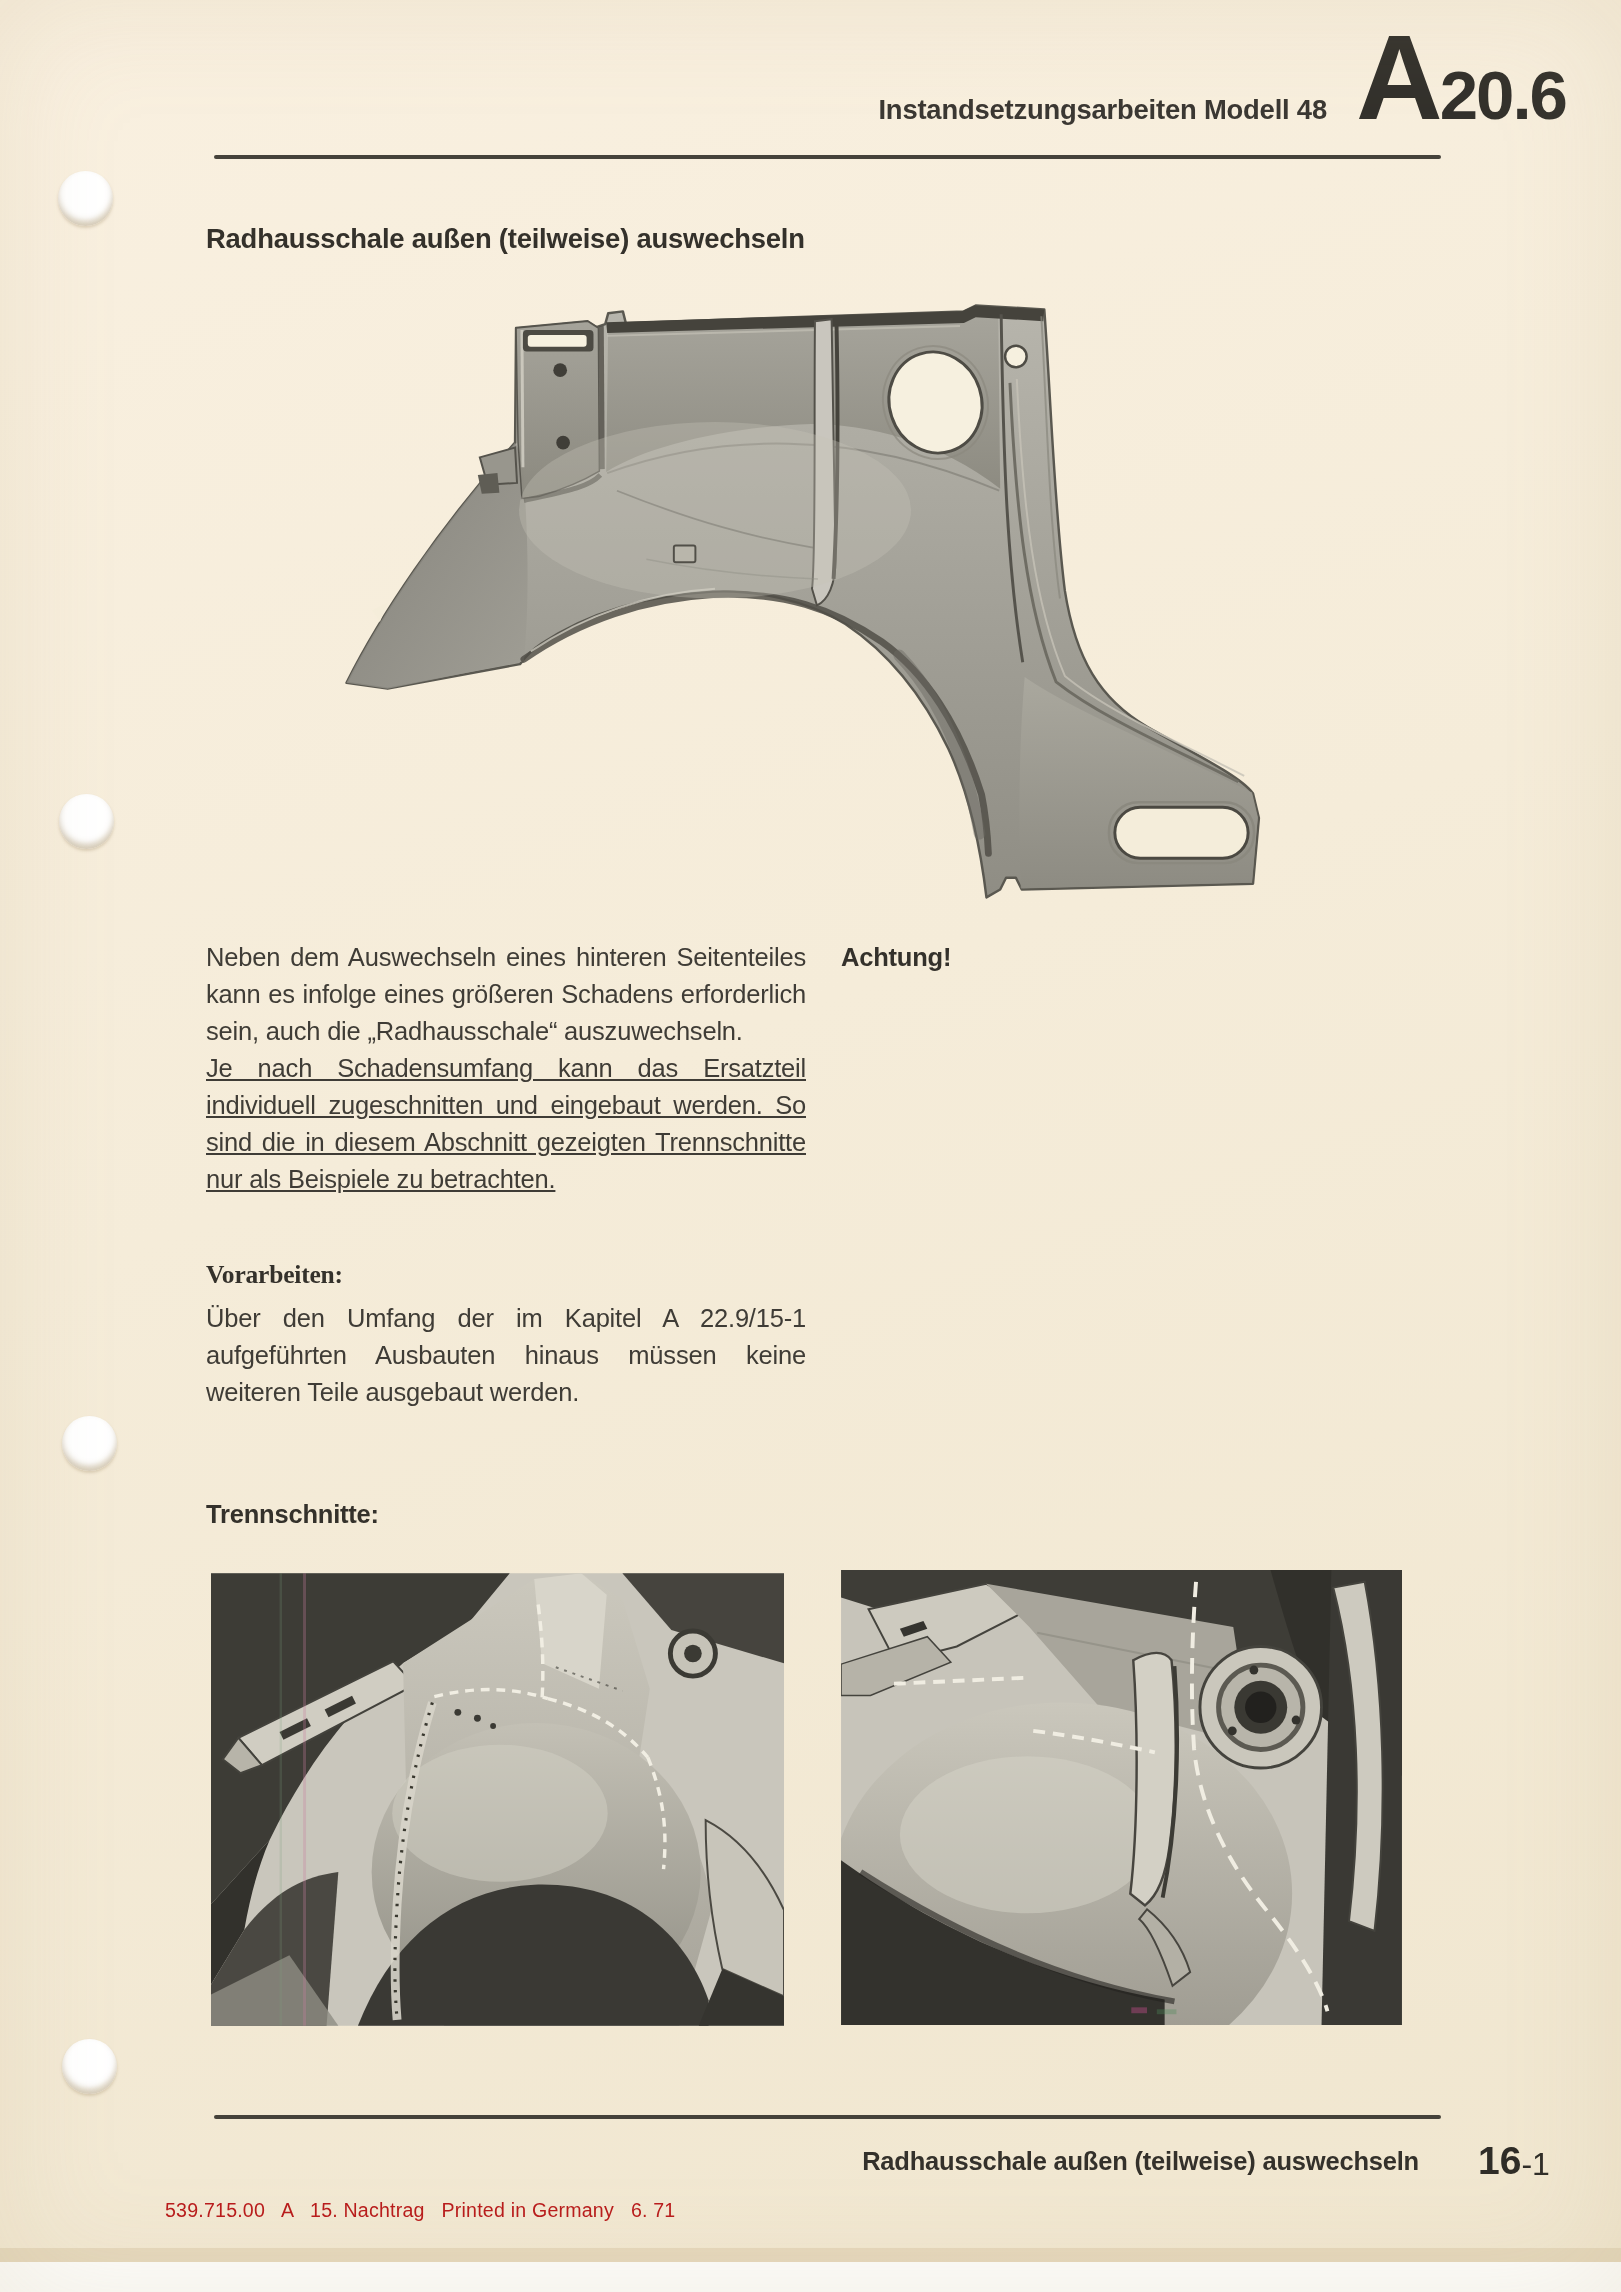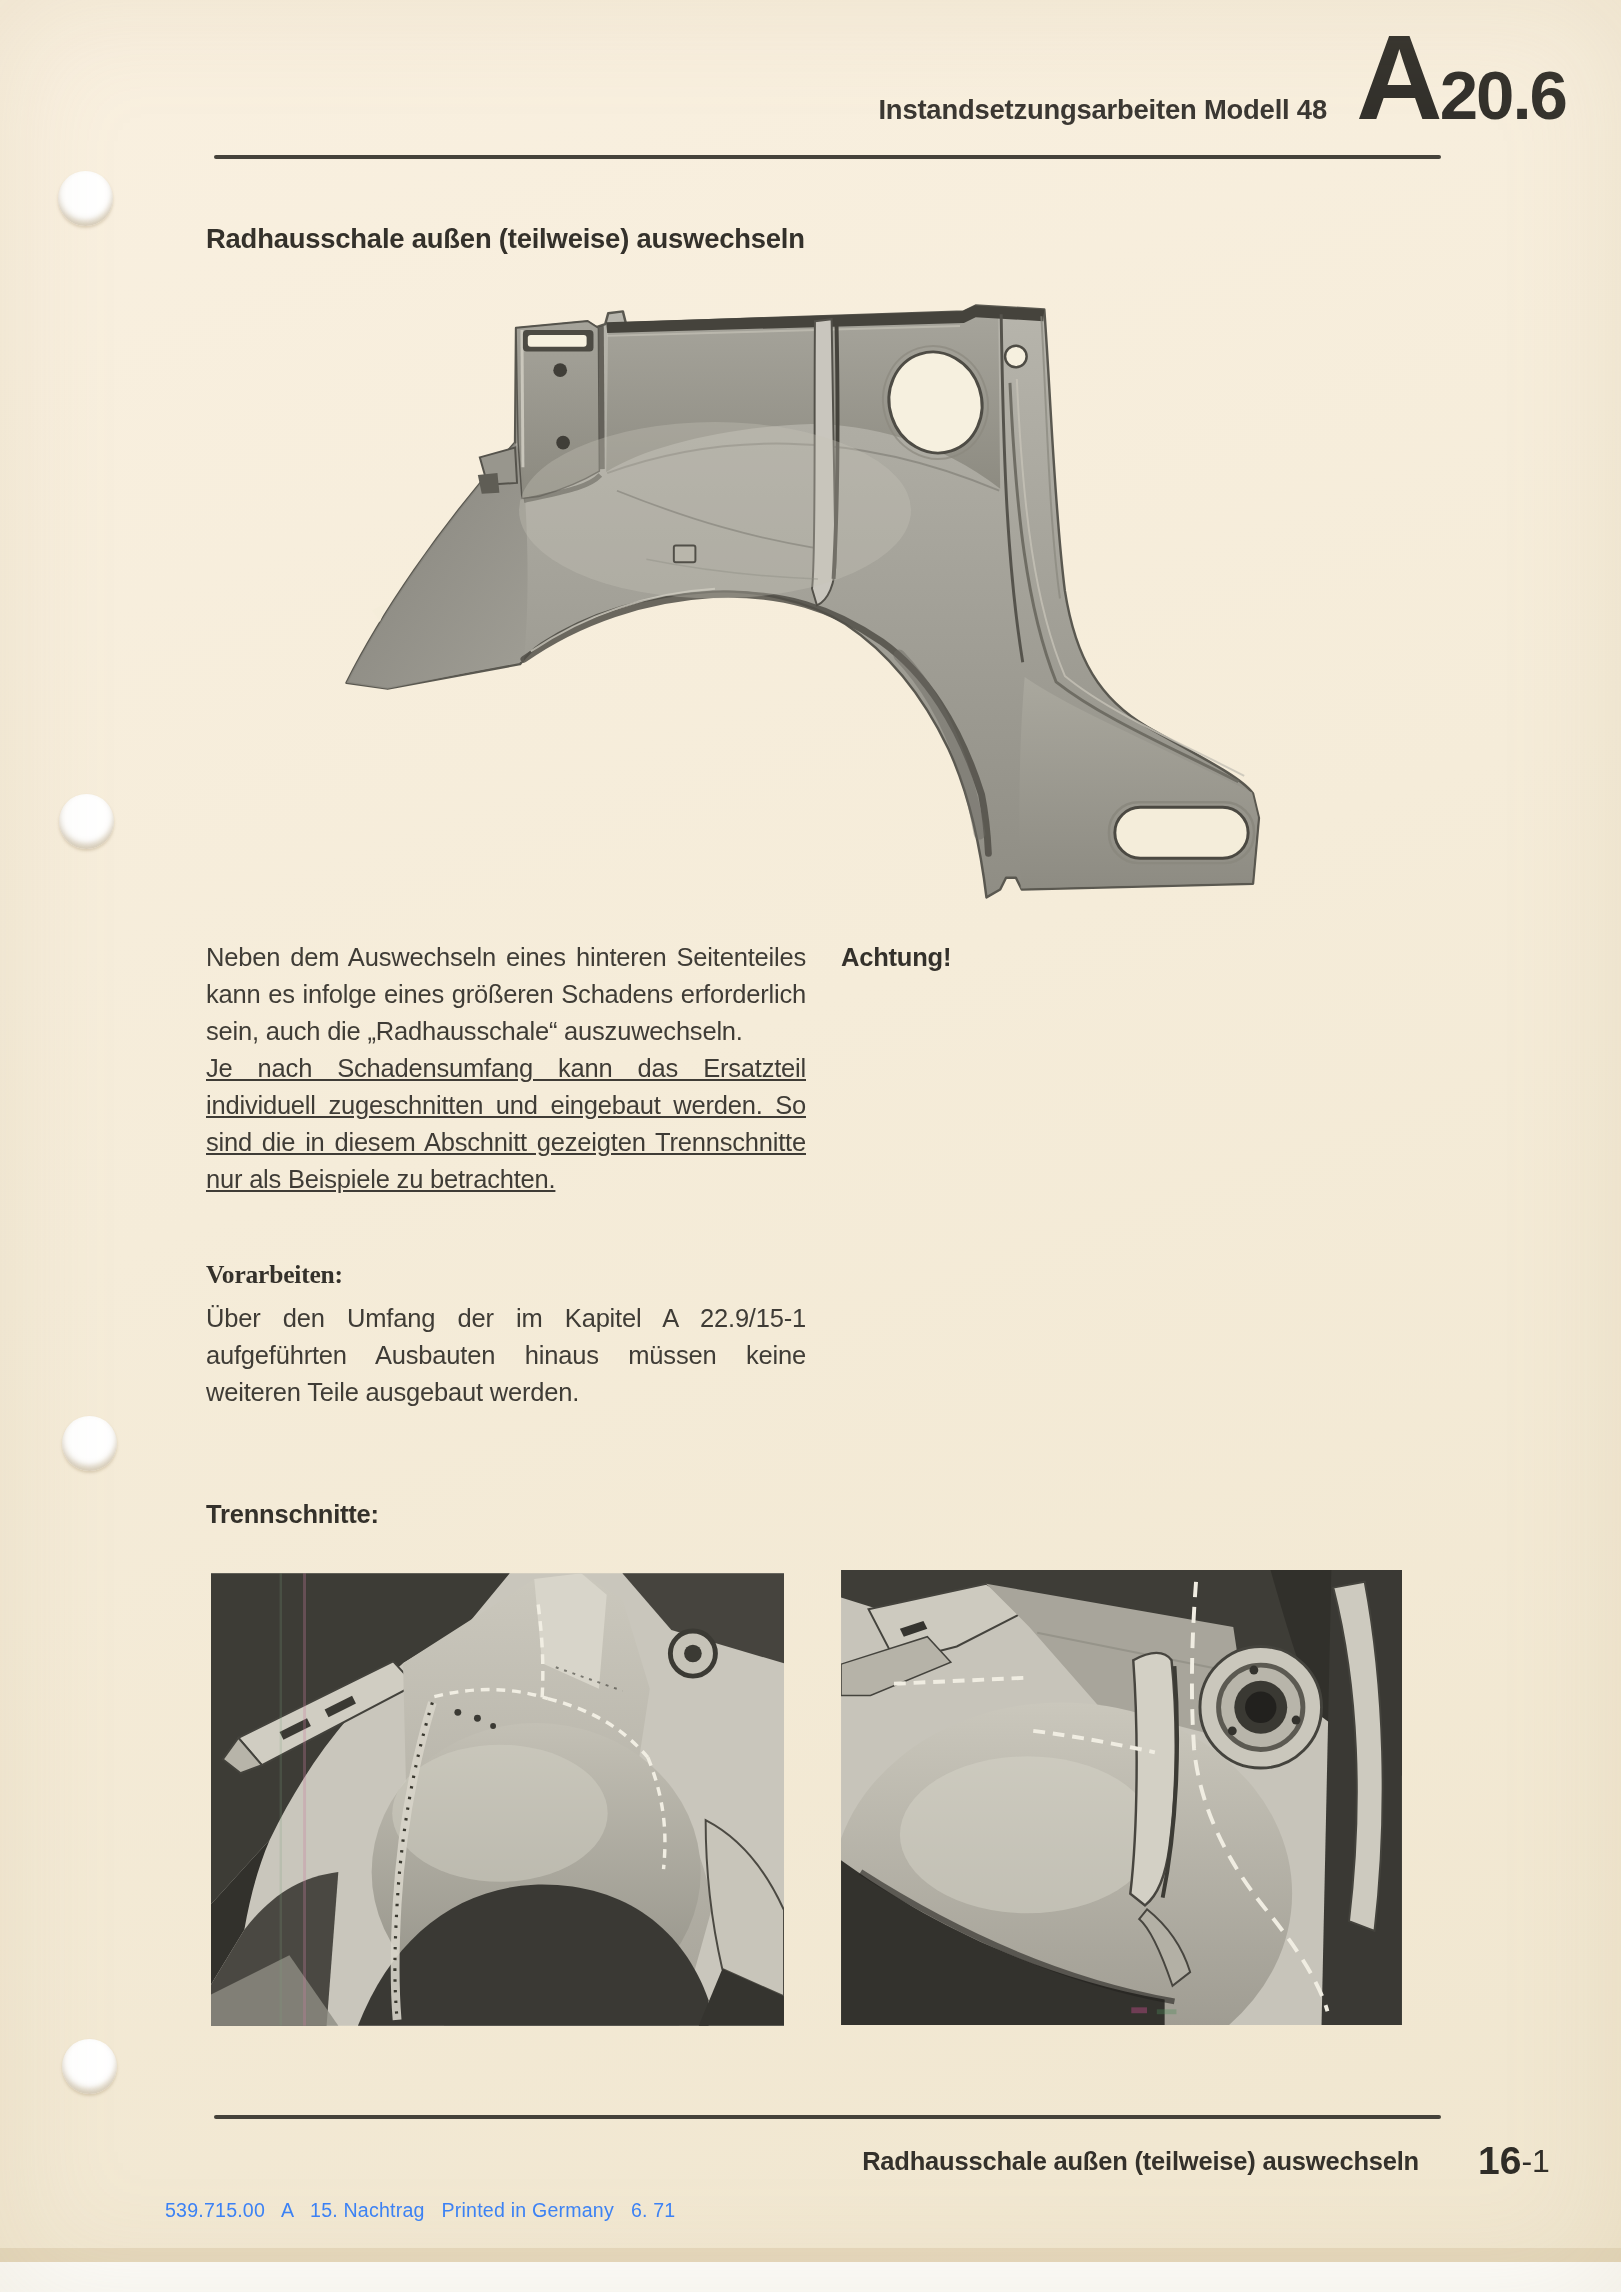--- a/index.html
+++ b/index.html
@@ -33,24 +33,24 @@
   .para-gap{margin-top:33px;}
   .subhead{font-weight:700;color:#34312b;}
   .attn-head{margin-bottom:11.8px;text-align:left;}
   .vorarbeiten-head{left:206px;top:1256px;font-size:25.5px;font-family:Liberation Serif, serif;}
   .vorarbeiten-para{left:206px;top:1300px;width:600px;}
   .trenn-head{left:206px;top:1496px;font-size:25.5px;}
   
   .fig{display:block;}
   
   .footer-title{left:841px;top:2147px;width:578px;text-align:right;font-size:25.5px;font-weight:700;letter-spacing:-0.2px;color:#34312b;}
-  .page-num{left:1478px;top:2139px;color:#2f2d28;display:flex;align-items:center;}
+  .page-num{left:1478px;top:2139px;color:#2f2d28;display:flex;align-items:flex-end;}
   .page-num-main{font-size:39px;font-weight:700;}
   .page-num-suffix{font-size:32px;font-weight:500;}
-  .imprint{left:165px;top:2199px;font-size:19.6px;color:#3b82f6;white-space:pre;letter-spacing:0.2px;}
+  .imprint{left:165px;top:2199px;font-size:19.6px;color:#b91c1c;white-space:pre;letter-spacing:0.2px;}
   .scan-edge-shade{left:0;top:2248px;width:1621px;height:13.7px;background:rgba(205,185,150,.35);}
   .scan-edge-white{left:0;top:2262px;width:1621px;height:30px;background:#fdfdfb;}
 </style>
 </head>
 <body>
 
 <div class="abs hole" style="left:58px;top:171px;"></div>
 <div class="abs hole" style="left:59px;top:794px;"></div>
 <div class="abs hole" style="left:62px;top:1416px;"></div>
 <div class="abs hole" style="left:62px;top:2039px;"></div>

